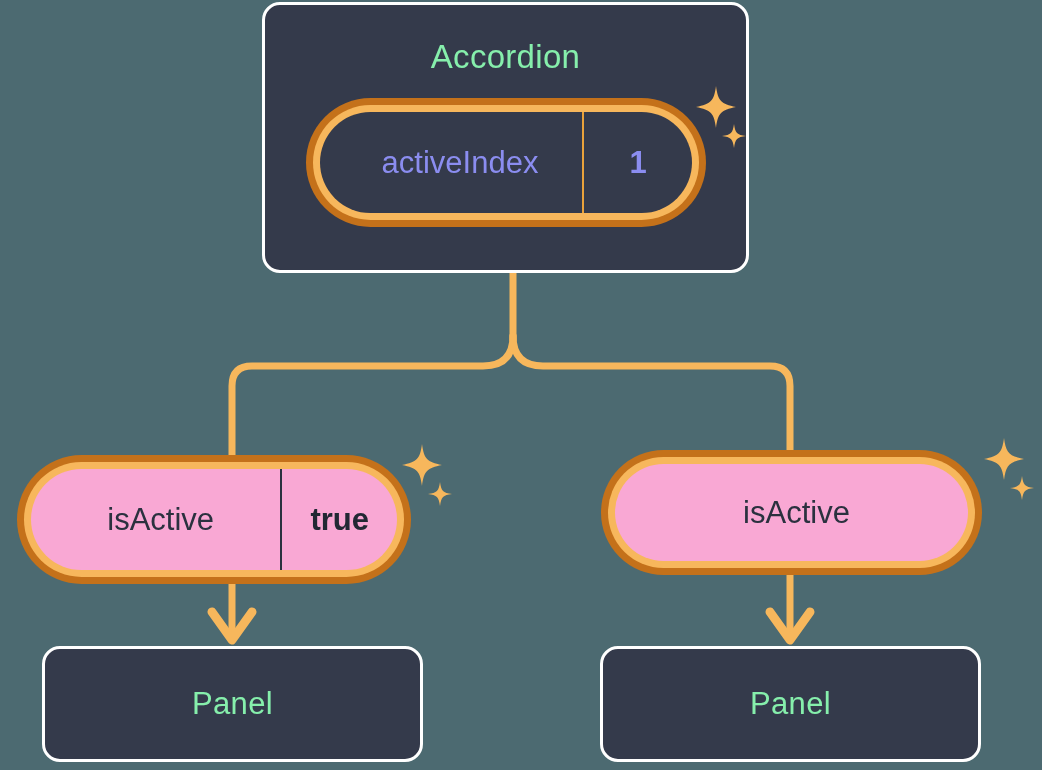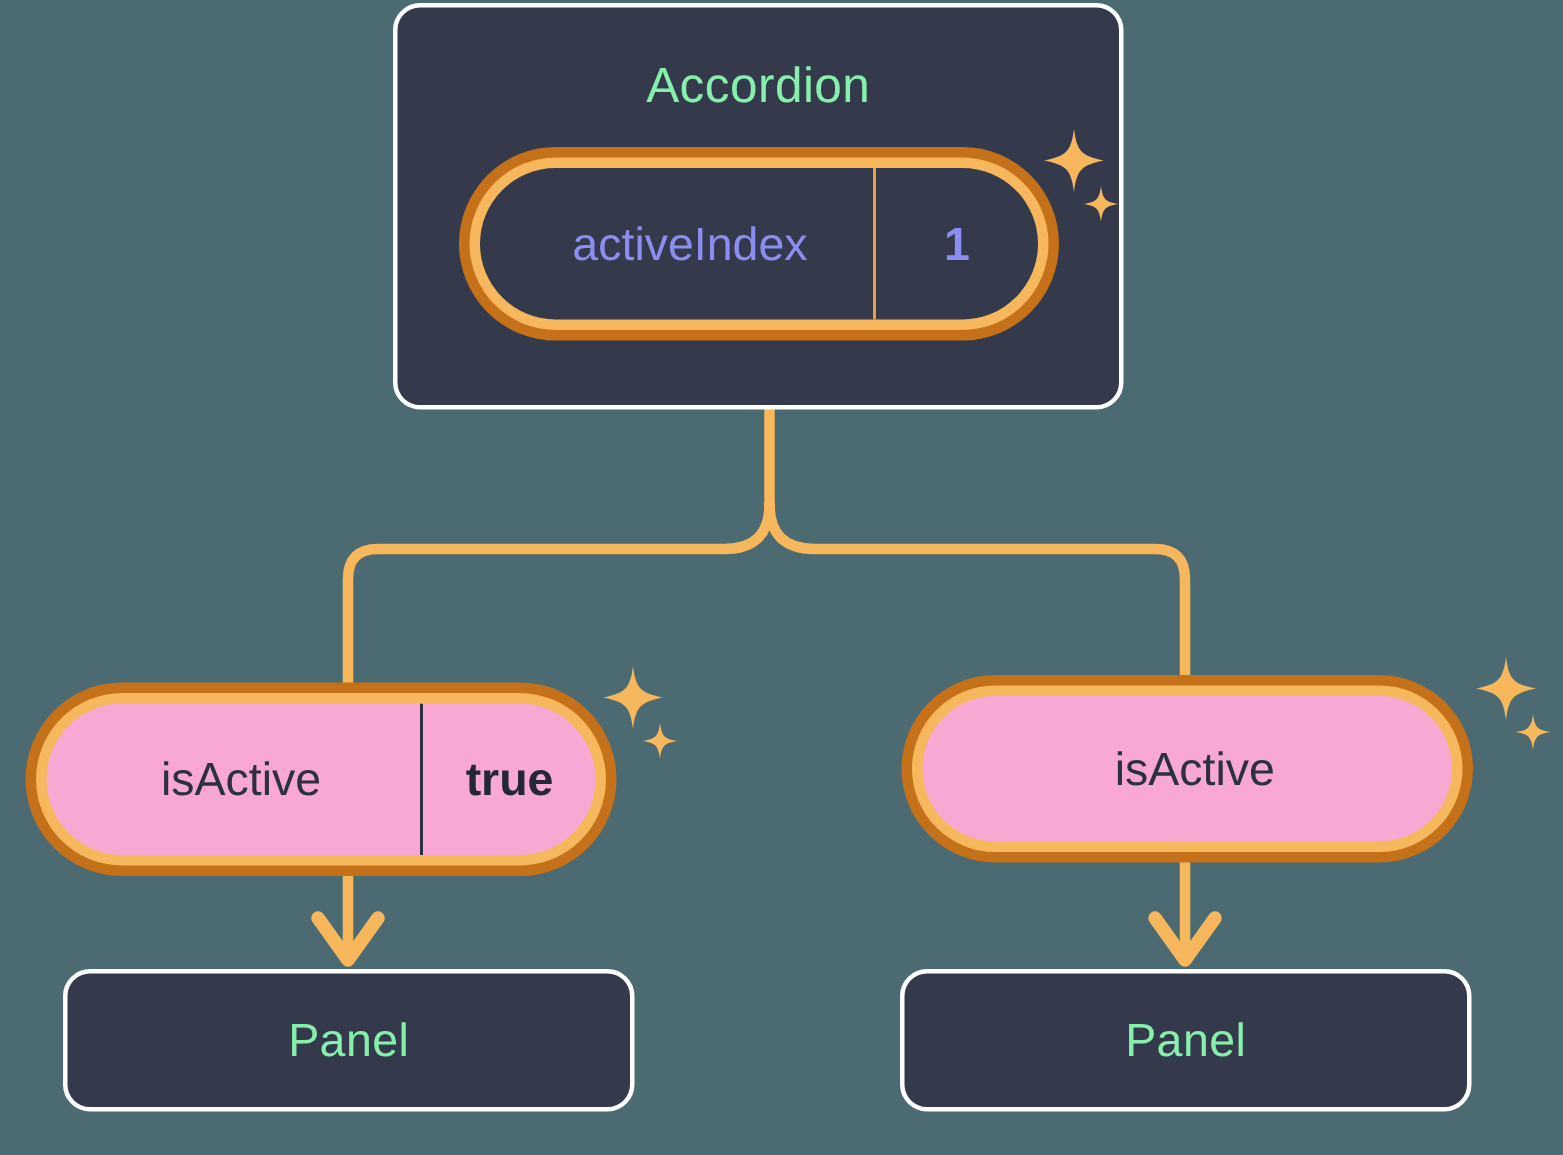--- a/index.html
+++ b/index.html
@@ -51,21 +51,21 @@
     height: 271px;
   }
   #accordion-node .node-title {
     margin-top: 33px;
   }
 
   
   .panel-node {
     top: 646px;
     width: 381px;
-    height: 95px;
+    height: 116px;
     display: flex;
     align-items: center;
     justify-content: center;
   }
   #panel-left  { left: 42px; }
   #panel-right { left: 600px; }
   .panel-node .node-title { font-size: 31px; }
 
   
   .pill {

